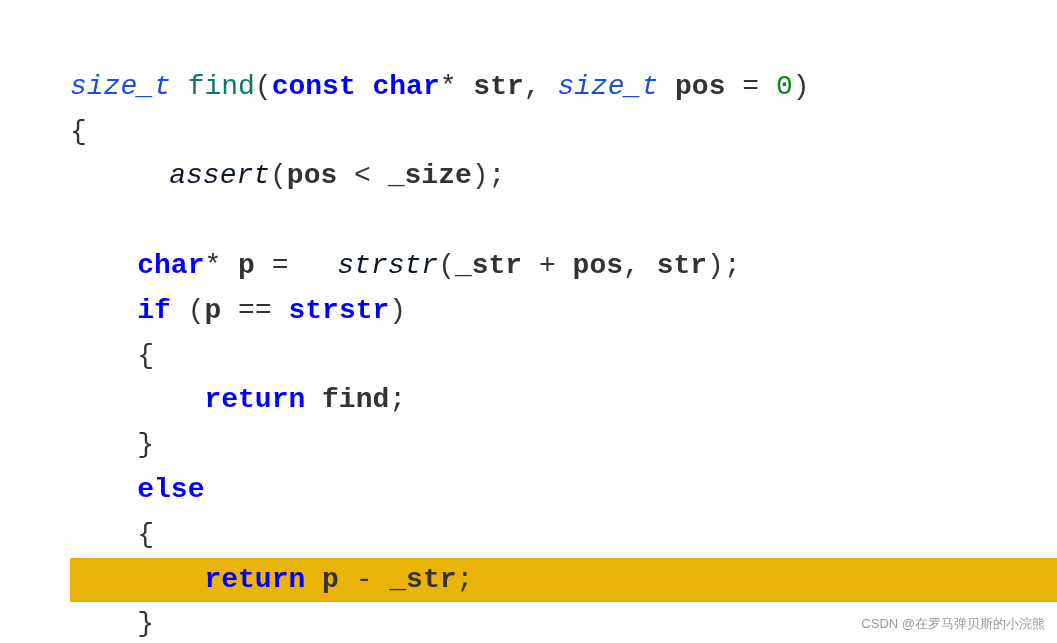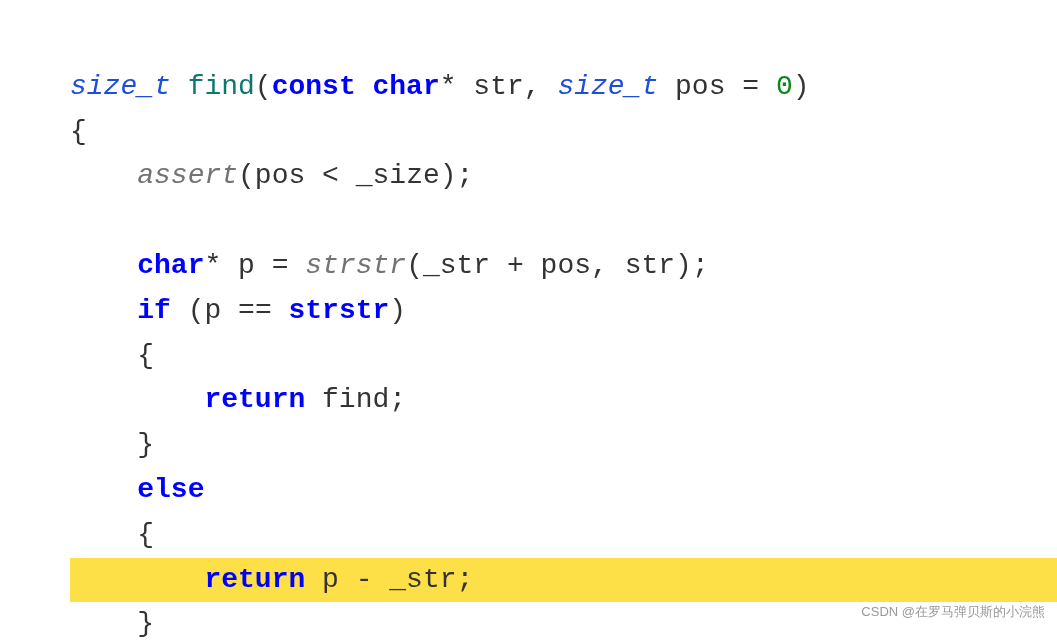--- a/index.html
+++ b/index.html
@@ -27,40 +27,42 @@
       font-style: italic;
     }
     .keyword {
       color: #0000ff;
       font-weight: bold;
     }
     .function-name {
       color: #0f766e;
     }
     .function-call {
-      color: #737373;
+      color: #0f172a;
       font-style: italic;
+      margin-left: 32px;
     }
     .number {
       color: #098618;
     }
     .identifier {
       color: #333;
+      font-weight: bold;
     }
     .punct {
       color: #333;
     }
     .highlight-line {
-      background-color: #fde047;
+      background-color: #eab308;
       display: inline-block;
       width: 100%;
     }
     .watermark {
       position: absolute;
-      bottom: 20px;
+      bottom: 8px;
       right: 12px;
       font-size: 13px;
       color: #999;
       font-family: sans-serif;
       font-style: normal;
     }
   </style>
 </head>
 <body>
 

